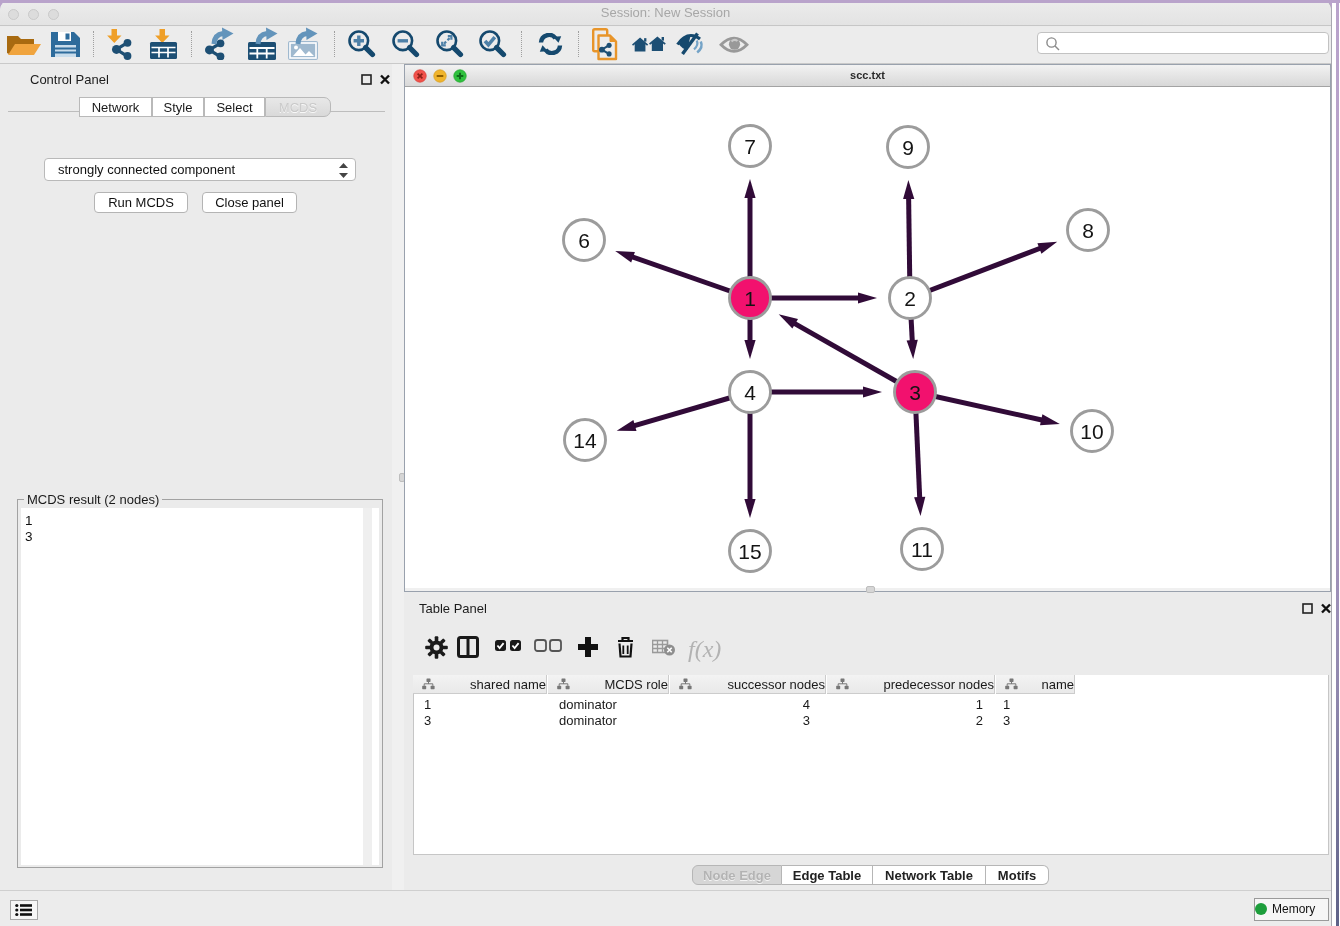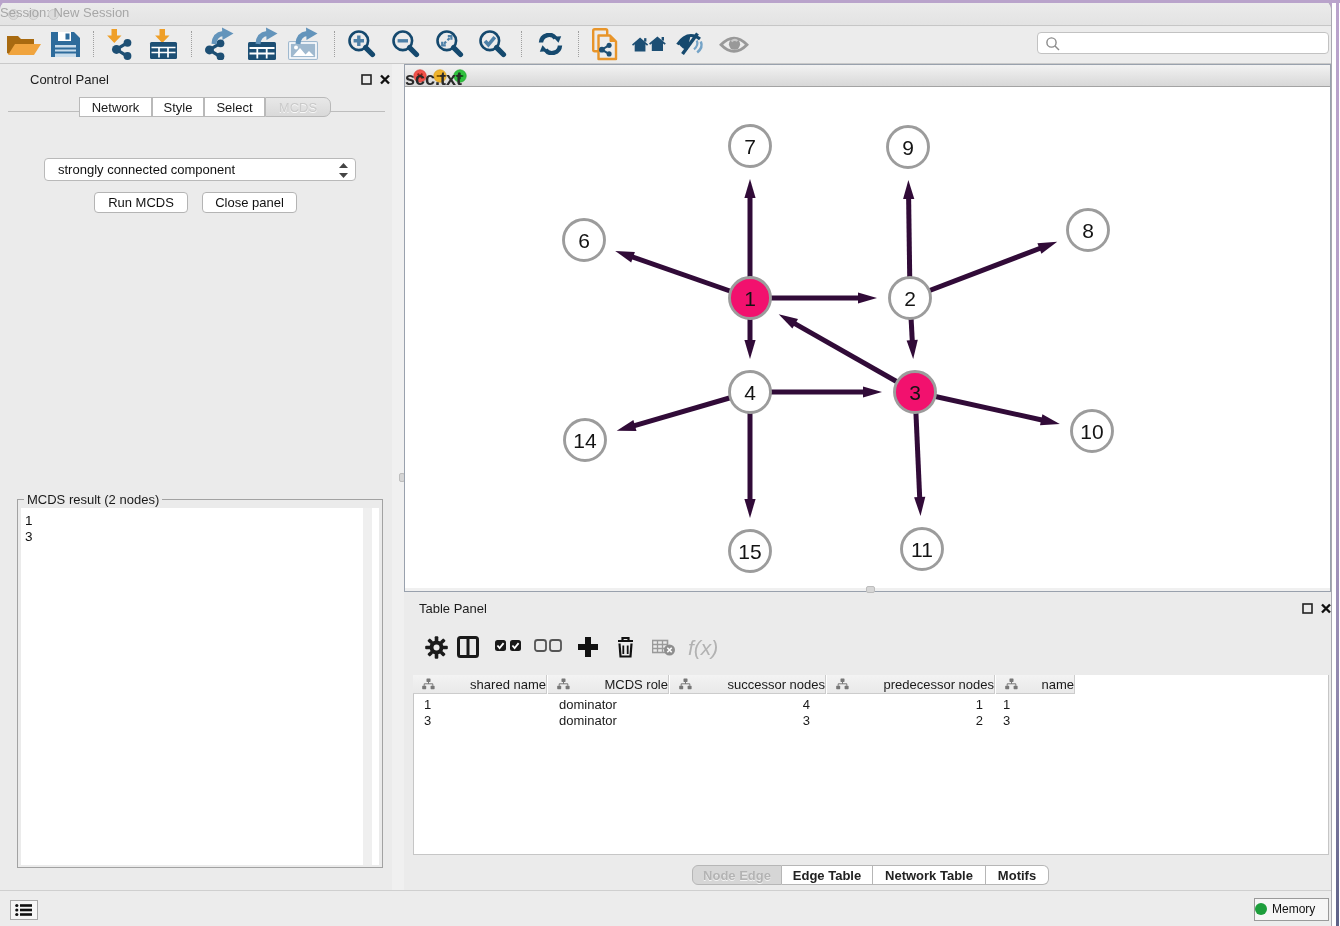--- a/index.html
+++ b/index.html
@@ -3,21 +3,21 @@
 *{margin:0;padding:0;box-sizing:border-box}
 html,body{width:1340px;height:926px;overflow:hidden;background:#fff;font-family:"Liberation Sans",sans-serif;-webkit-font-smoothing:antialiased}
 #scr{position:relative;width:1340px;height:926px}
 .abs{position:absolute}
 #pright{left:1336px;top:0;width:3px;height:926px;background:linear-gradient(#b9a3cb 0%,#b29ec6 45%,#8f87ad 75%,#5f6288 100%)}
 #pcorn{left:0;top:0;width:1332px;height:14px;background:#b9a3cb}
 #app{left:0;top:0;width:1332px;height:926px;background:#ebebeb;border-radius:10px 10px 0 0;overflow:hidden;border-right:1px solid #a8a8b0}
 #ptop2{left:0;top:0;width:1340px;height:3px;background:#b9a3cb;z-index:9}
 #titlebar{left:0;top:0;width:100%;height:26px;background:linear-gradient(#ececec,#e3e3e3);border-bottom:1px solid #c6c6c6}
 .tl{position:absolute;top:9px;width:11px;height:11px;border-radius:50%;background:#dcdcdc;border:1px solid #c9c9c9}
-#wtitle{position:absolute;left:0;right:0;top:5px;font-size:13px;color:#a7a7a7}
+#wtitle{position:absolute;left:0;right:0;top:5px;text-align:center;font-size:13px;color:#a7a7a7}
 #toolbar{left:0;top:27px;width:100%;height:37px;background:#ececec;border-bottom:1px solid #c9c9c9}
 .tsep{position:absolute;top:4px;height:26px;width:0;border-left:1px dotted #9f9f9f}
 #search{position:absolute;left:1037px;top:5px;width:292px;height:22px;background:#fff;border:1px solid #c2c2c2;border-radius:4px}
 #cpanel{left:0;top:64px;width:392px;height:826px;background:#ebebeb}
 .paneltitle{position:absolute;font-size:13px;color:#1c1c1c}
 .tab{position:absolute;top:33px;height:20px;background:#fff;border:1px solid #b9b9b9;font-size:13px;color:#1a1a1a;text-align:center;line-height:19px}
 #mcdstab{background:linear-gradient(#e8e8e8,#d9d9d9);color:#c9c9c9;text-shadow:0 1px 0 #f8f8f8;border-radius:0 7px 7px 0}
 .btn{position:absolute;height:21px;background:#fff;border:1px solid #b4b4b4;border-radius:4px;font-size:13px;color:#111;text-align:center;line-height:19px}
 #fieldset{position:absolute;left:17px;top:435px;width:366px;height:369px;border:1px solid #a2a2a2}
 #legend{position:absolute;left:6px;top:-8px;background:#ebebeb;padding:0 3px;font-size:13px;color:#1a1a1a}
@@ -216,21 +216,21 @@
   <div id="netwin" class="abs">
     <div id="nettitle">
       <svg style="position:absolute;left:8px;top:4px" width="62" height="14" viewBox="0 0 62 14">
         <circle cx="7" cy="7" r="6.2" fill="#f1514a" stroke="#d8453f" stroke-width="0.8"></circle>
             <path d="M4.6 4.6 l4.8 4.8 M9.4 4.6 l-4.8 4.8" stroke="#8c1f17" stroke-width="1.7"></path>
         <circle cx="27" cy="7" r="6.2" fill="#f0b42c" stroke="#d9a125" stroke-width="0.8"></circle>
             <path d="M23.7 7 h6.6" stroke="#8f5f00" stroke-width="2"></path>
         <circle cx="47" cy="7" r="6.2" fill="#2fc13e" stroke="#28a834" stroke-width="0.8"></circle>
             <path d="M47 3.7 v6.6 M43.7 7 h6.6" stroke="#0e6b1a" stroke-width="2"></path>
       </svg>
-      <div style="position:absolute;left:0;right:0;top:4px;font-size:18px;font-weight:bold;color:#2a2a2a">scc.txt</div>
+      <div style="position:absolute;left:0;right:0;top:4px;text-align:center;font-size:11px;font-weight:bold;color:#2a2a2a">scc.txt</div>
     </div>
     <div id="netcanvas">
           <svg width="925" height="500" style="position:absolute;left:0;top:0">
             <line x1="345.0" y1="209.0" x2="345.0" y2="106.0" stroke="#310b38" stroke-width="5"></line>
             <polygon points="345.0,90.0 350.6,109.0 339.4,109.0" fill="#310b38"></polygon>
             <line x1="345.0" y1="209.0" x2="225.3" y2="167.2" stroke="#310b38" stroke-width="5"></line>
             <polygon points="210.2,161.9 229.9,162.9 226.2,173.4" fill="#310b38"></polygon>
             <line x1="345.0" y1="209.0" x2="456.0" y2="209.0" stroke="#310b38" stroke-width="5"></line>
             <polygon points="472.0,209.0 453.0,214.6 453.0,203.4" fill="#310b38"></polygon>
             <line x1="345.0" y1="209.0" x2="345.0" y2="254.0" stroke="#310b38" stroke-width="5"></line>
@@ -325,21 +325,21 @@
         <path d="M3 6 h15 M7.5 6 v-3 h6 v3" fill="none" stroke="#111" stroke-width="2.2"></path>
         <path d="M4.5 8.5 l1 13 h10 l1-13" fill="none" stroke="#111" stroke-width="2.2"></path>
         <path d="M8.3 10.5 v8.5 M12.7 10.5 v8.5" stroke="#111" stroke-width="1.8"></path>
       </svg>
       <svg style="position:absolute;left:652px;top:639px" width="24" height="17" viewBox="0 0 24 17">
         <rect x="0.5" y="1.5" width="15" height="12" fill="none" stroke="#9a9a9a" stroke-width="1.6"></rect>
         <path d="M0.5 5.5 h15 M0.5 9.5 h15 M5.5 1.5 v12 M10.5 1.5 v12" stroke="#9a9a9a" stroke-width="1.3"></path>
         <circle cx="17.5" cy="11" r="5.5" fill="#8e8e8e"></circle>
         <path d="M15.3 8.8 l4.4 4.4 M19.7 8.8 l-4.4 4.4" stroke="#fff" stroke-width="1.6"></path>
       </svg>
-  <div class="abs" style="left:688px;top:636px;font-family:Liberation Sans, sans-serif;font-style:italic;font-size:21px;color:#b2b2b2">f(x)</div>
+  <div class="abs" style="left:688px;top:636px;font-family:Liberation Serif, serif;font-style:italic;font-size:24px;color:#b2b2b2">f(x)</div>
   <div class="abs" style="left:413px;top:675px;width:916px;height:180px;background:#fff;border:1px solid #c6c6c6;border-top:0"></div>
   <div class="th" style="left:413px;width:134px">shared name</div>
       <svg style="position:absolute;left:422px;top:678px" width="13" height="12" viewBox="0 0 13 12">
         <g fill="#777">
           <rect x="4.5" y="0.5" width="4" height="3.4" rx="0.6"></rect>
           <rect x="0.2" y="7.8" width="4" height="3.4" rx="0.6"></rect>
           <rect x="8.6" y="7.8" width="4" height="3.4" rx="0.6"></rect>
           <path d="M6.5 3.9 v2 M2.2 7.8 v-2 h8.6 v2" fill="none" stroke="#777" stroke-width="1"></path>
         </g>
       </svg>

